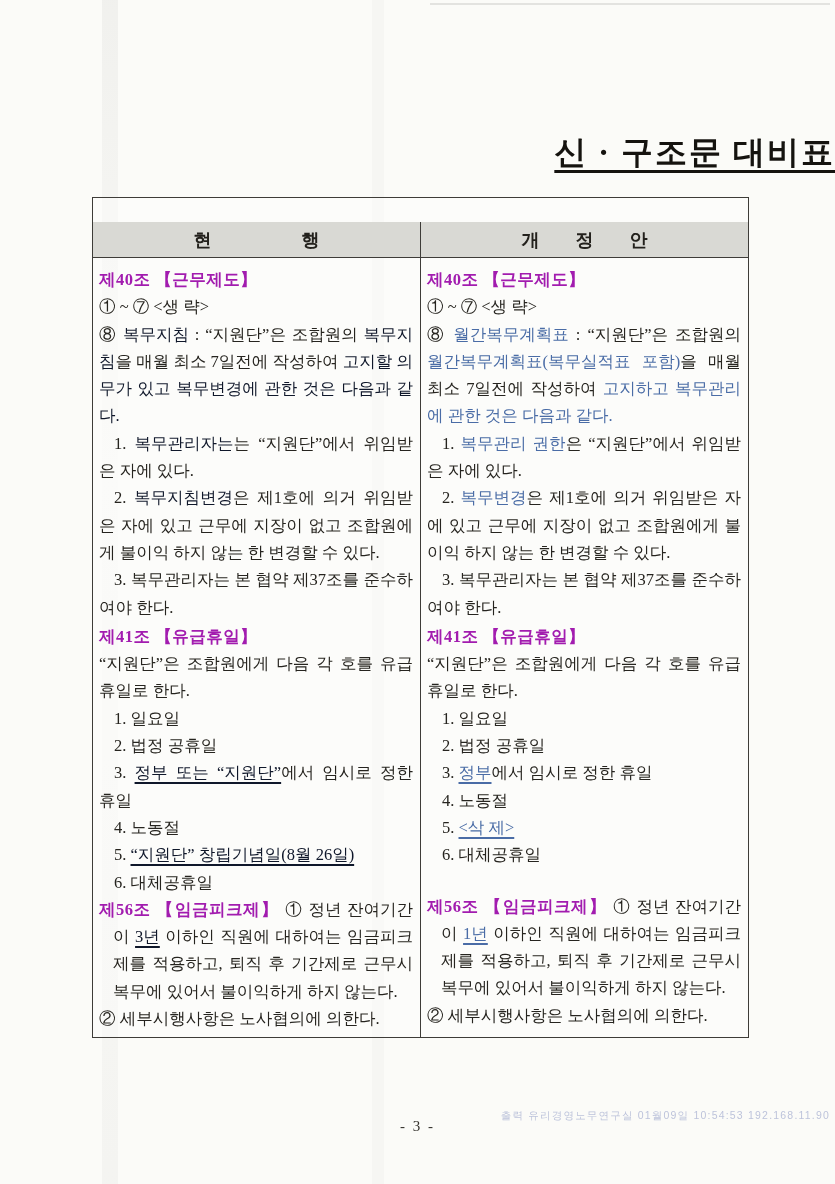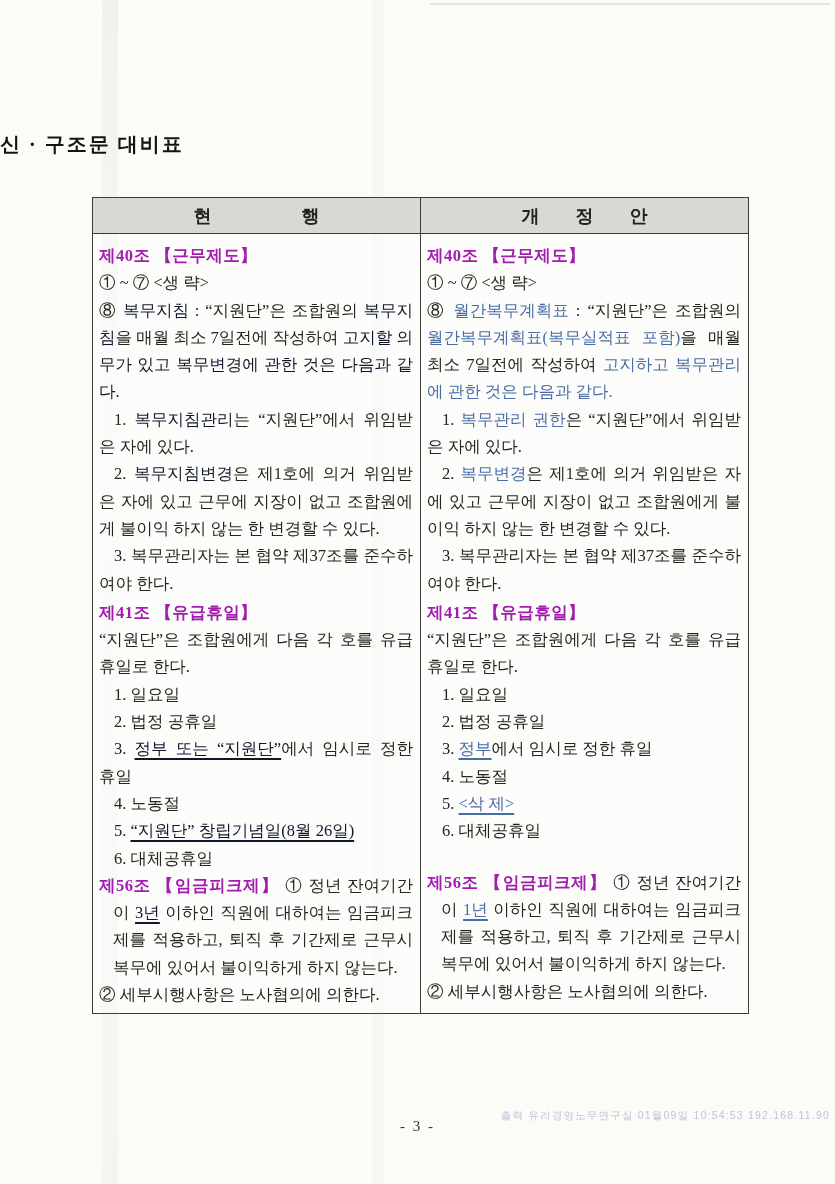--- a/index.html
+++ b/index.html
@@ -11,30 +11,30 @@
   }
   
   .streak{position:absolute;pointer-events:none;}
   .streak.v1{left:102px;top:0;width:16px;height:1184px;
     background:linear-gradient(to bottom,rgba(150,150,148,.10),rgba(150,150,148,.02) 40%,rgba(150,150,148,.07));}
   .streak.v2{left:372px;top:0;width:12px;height:1184px;background:rgba(150,150,148,.05);}
   .streak.h1{left:430px;top:3px;width:400px;height:2px;background:rgba(140,140,140,.22);}
 
   .title{
     position:absolute;top:131px;left:0;width:100%;margin:0;
-    text-align:left;font-size:20px;font-weight:700;letter-spacing:2px;
+    text-align:right;font-size:32px;font-weight:700;letter-spacing:2px;
     color:#15130f;
-    text-decoration-thickness:2.5px;text-underline-offset:7px;
+    text-decoration:underline;text-decoration-thickness:2.5px;text-underline-offset:7px;
   }
 
   .comp-table{
     position:absolute;left:92px;top:197px;width:655px;
     border:1.5px solid #3e3c38;background:rgba(255,255,255,.35);
   }
-  .thead{display:flex;height:35px;background:#d9d9d4;border-bottom:1.5px solid #3e3c38;}
+  .thead{display:flex;height:35px;background:#d9d9d4;border-bottom:1.5px solid #3e3c38;margin-top:24px;}
   .th{
     flex:1 1 0;display:flex;align-items:center;justify-content:center;
     font-weight:700;font-size:18px;color:#23211c;white-space:pre;
   }
   .th.left{border-right:1.5px solid #3e3c38;}
   .tbody{display:flex;height:779px;}
   .cell{
     flex:1 1 0;padding:6px 7px 8px 6px;overflow:hidden;
     display:flex;flex-direction:column;
     font-size:16.5px;line-height:27.3px;
@@ -73,21 +73,21 @@
 <div class="comp-table">
   <div class="thead">
     <div class="th left">현　　　　　행</div>
     <div class="th">개　　정　　안</div>
   </div>
   <div class="tbody">
     <div class="cell left">
         <div class="blk blk-heading"><span class="seg seg-b">제40조 【근무제도】</span></div>
         <div class="blk blk-line"><span class="seg">① ~ ⑦ &lt;생 략&gt;</span></div>
         <div class="blk blk-para"><span class="seg">⑧ </span><span class="seg seg-red">복무지침</span><span class="seg"> : “지원단”은 조합원의 </span><span class="seg seg-red">복무지침</span><span class="seg">을 매월 최소 7일전에 작성하여 </span><span class="seg seg-red">고지할 의무가 있고 복무변경에 관한 것은 다음과 같다.</span></div>
-        <div class="blk blk-item"><span class="seg">1. </span><span class="seg seg-red">복무지침관리</span><span class="seg">는 “지원단”에서 위임받은 자에 있다.</span></div>
+        <div class="blk blk-item"><span class="seg">1. </span><span class="seg seg-red">복무관리자는</span><span class="seg">는 “지원단”에서 위임받은 자에 있다.</span></div>
         <div class="blk blk-item"><span class="seg">2. </span><span class="seg seg-red">복무지침변경</span><span class="seg">은 제1호에 의거 위임받은 자에 있고 근무에 지장이 없고 조합원에게 불이익 하지 않는 한 변경할 수 있다.</span></div>
         <div class="blk blk-item"><span class="seg">3. 복무관리자는 본 협약 제37조를 준수하여야 한다.</span></div>
         <div class="blk blk-heading"><span class="seg seg-b">제41조 【유급휴일】</span></div>
         <div class="blk blk-para"><span class="seg">“지원단”은 조합원에게 다음 각 호를 유급휴일로 한다.</span></div>
         <div class="blk blk-item"><span class="seg">1. 일요일</span></div>
         <div class="blk blk-item"><span class="seg">2. 법정 공휴일</span></div>
         <div class="blk blk-item"><span class="seg">3. </span><span class="seg seg-red seg-u">정부 또는 “지원단”</span><span class="seg">에서 임시로 정한 휴일</span></div>
         <div class="blk blk-item"><span class="seg">4. 노동절</span></div>
         <div class="blk blk-item"><span class="seg">5. </span><span class="seg seg-red seg-u">“지원단” 창립기념일(8월 26일)</span></div>
         <div class="blk blk-item"><span class="seg">6. 대체공휴일</span></div>

